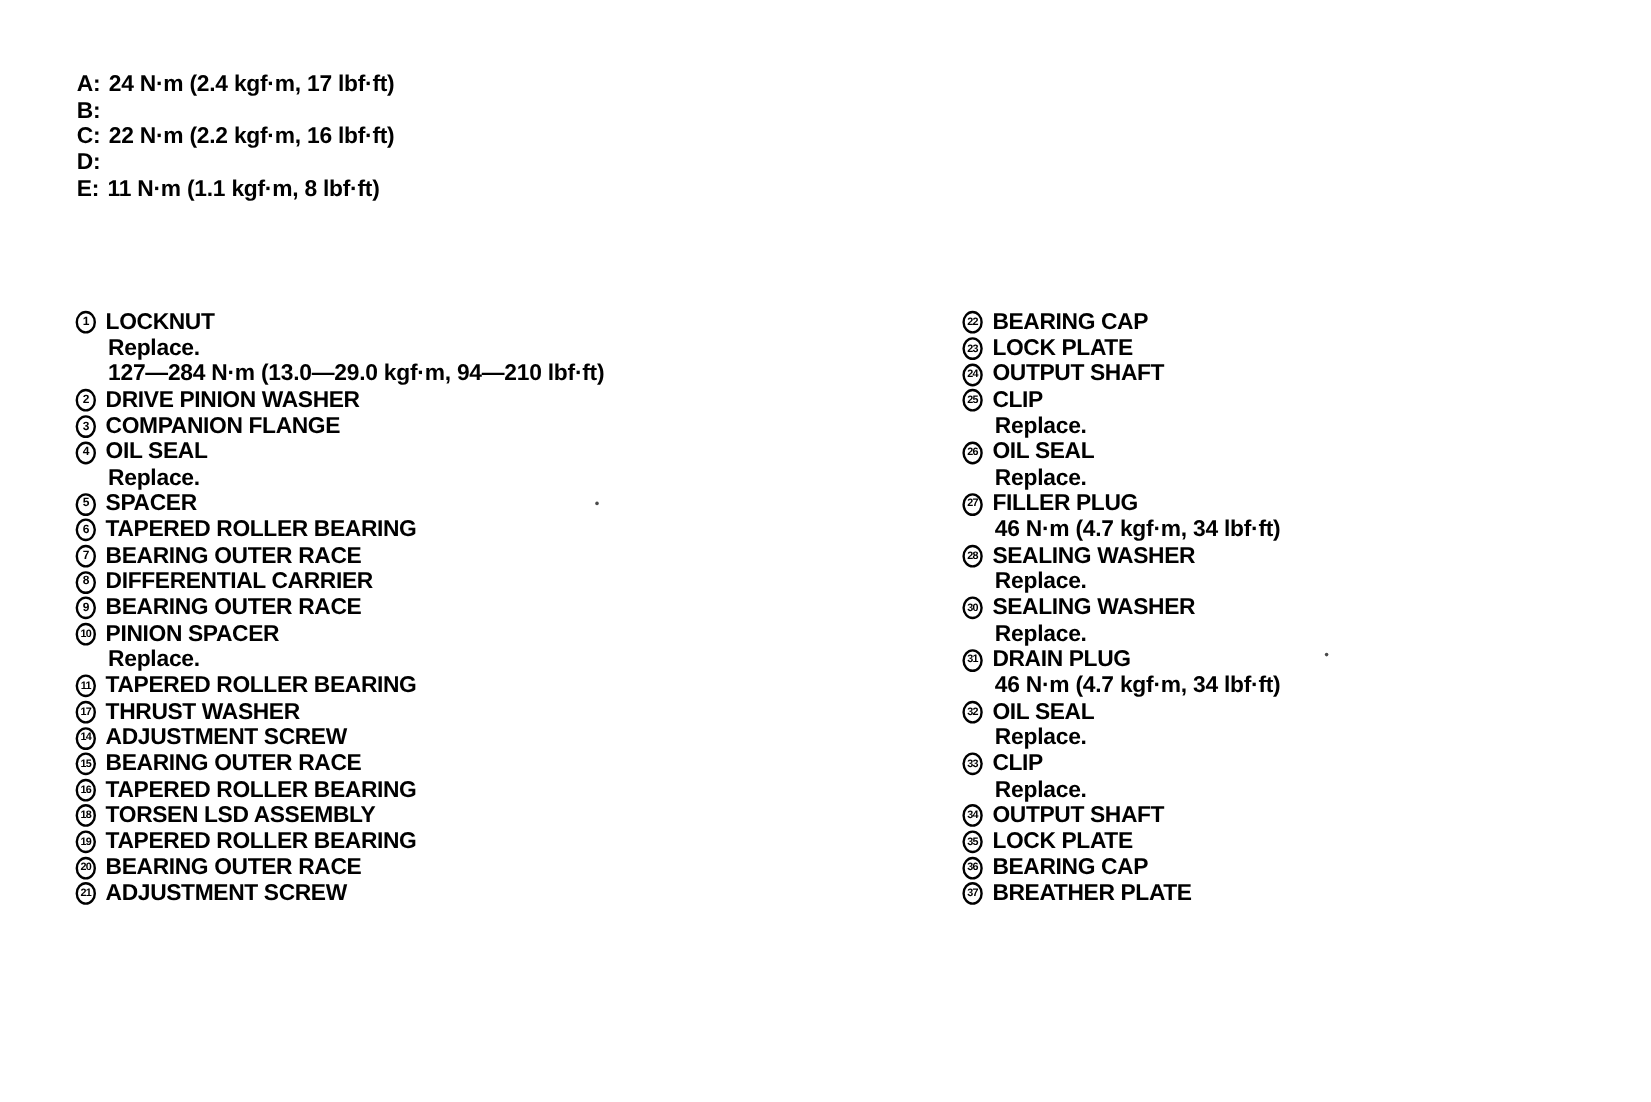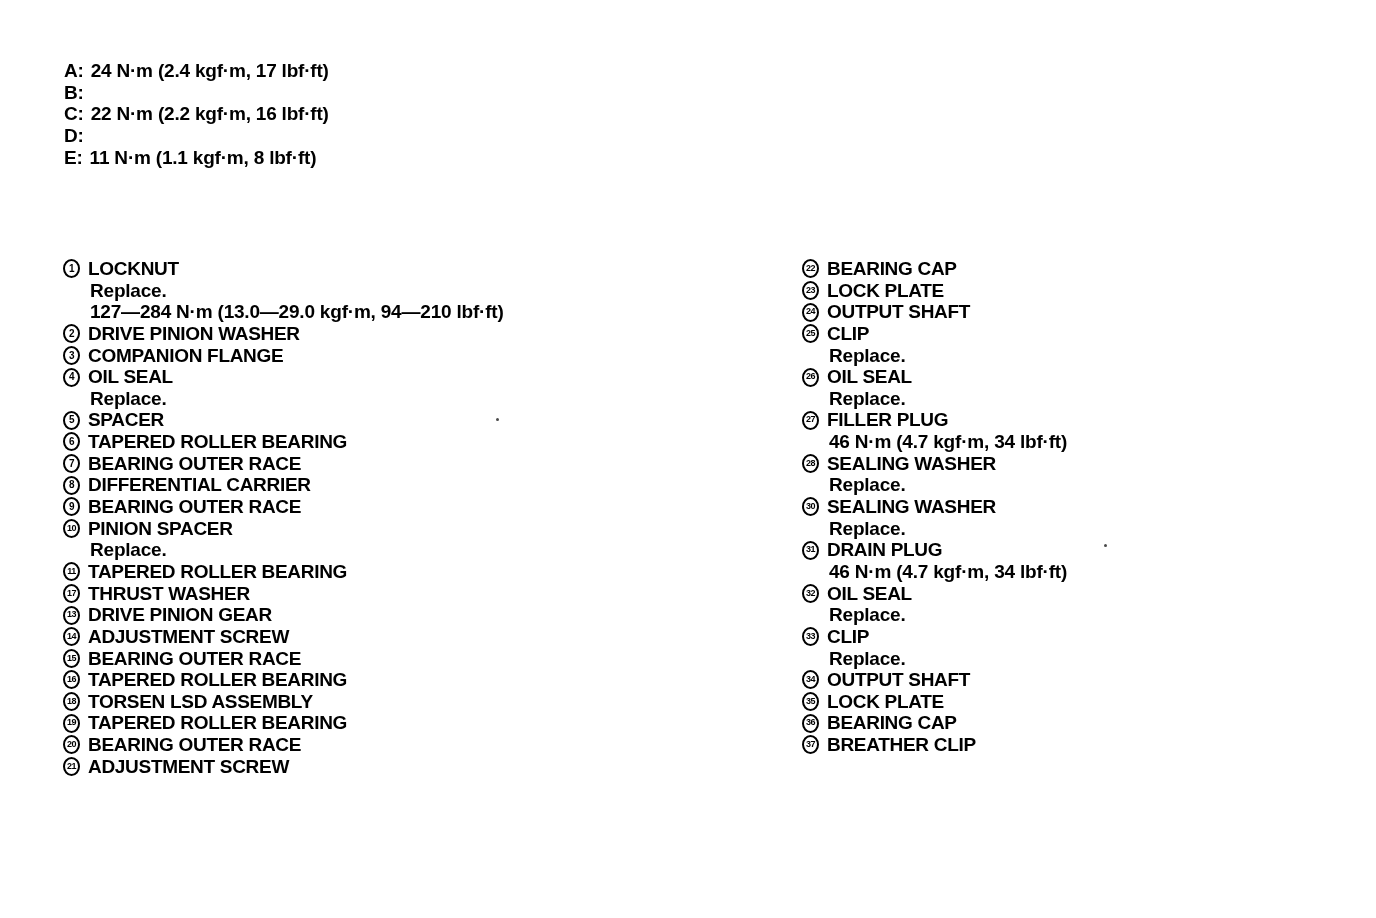--- a/index.html
+++ b/index.html
@@ -153,24 +153,20 @@
       <div class="note">Replace.</div>
       <div class="part">
         <span class="badge two">11</span>
         <span class="pname">TAPERED ROLLER BEARING</span>
       </div>
       <div class="part">
         <span class="badge two">17</span>
         <span class="pname">THRUST WASHER</span>
       </div>
       <div class="part">
-        <span class="badge two">13</span>
-        <span class="pname">DRIVE PINION GEAR</span>
-      </div>
-      <div class="part">
         <span class="badge two">14</span>
         <span class="pname">ADJUSTMENT SCREW</span>
       </div>
       <div class="part">
         <span class="badge two">15</span>
         <span class="pname">BEARING OUTER RACE</span>
       </div>
       <div class="part">
         <span class="badge two">16</span>
         <span class="pname">TAPERED ROLLER BEARING</span>
@@ -252,18 +248,18 @@
       <div class="part">
         <span class="badge two">35</span>
         <span class="pname">LOCK PLATE</span>
       </div>
       <div class="part">
         <span class="badge two">36</span>
         <span class="pname">BEARING CAP</span>
       </div>
       <div class="part">
         <span class="badge two">37</span>
-        <span class="pname">BREATHER CLIP</span>
+        <span class="pname">BREATHER PLATE</span>
       </div>
     </div>
   <div class="speck s1"></div>
   <div class="speck s2"></div>
 </div>
 
 </body></html>

